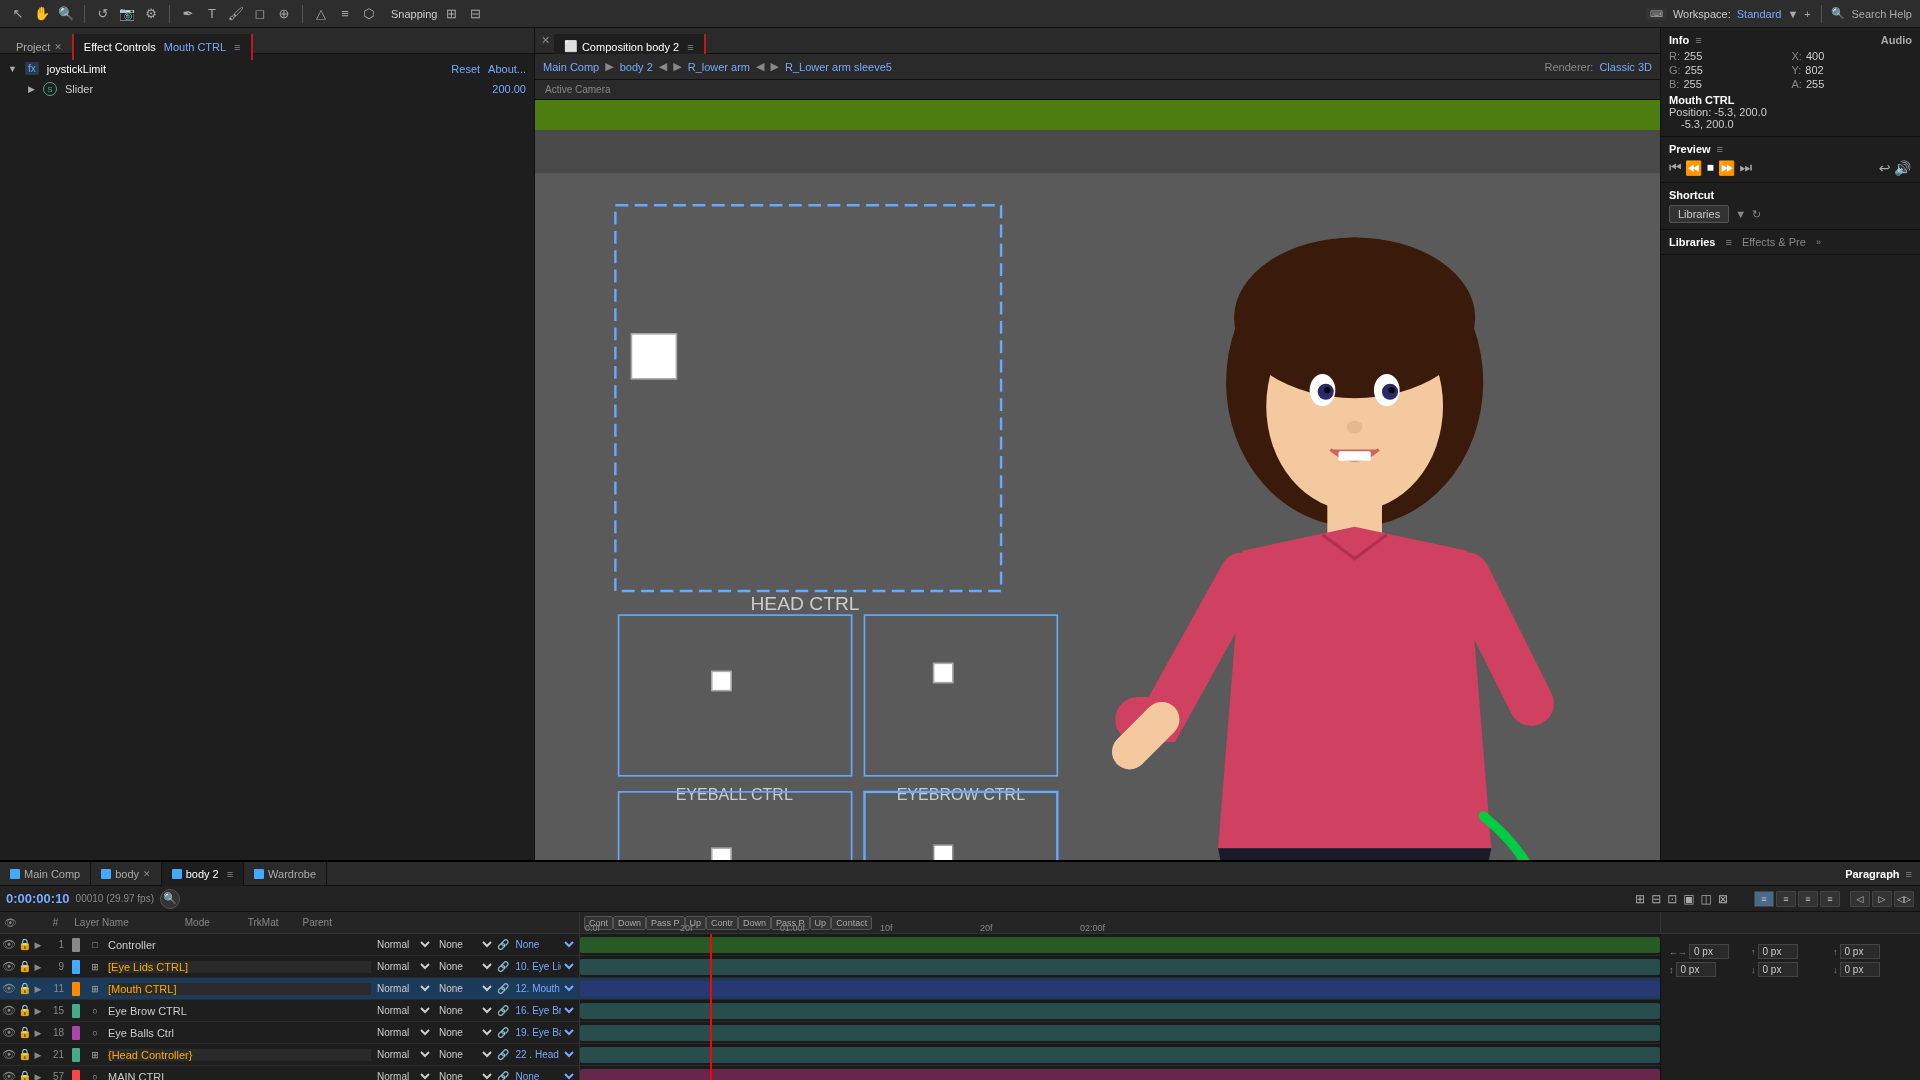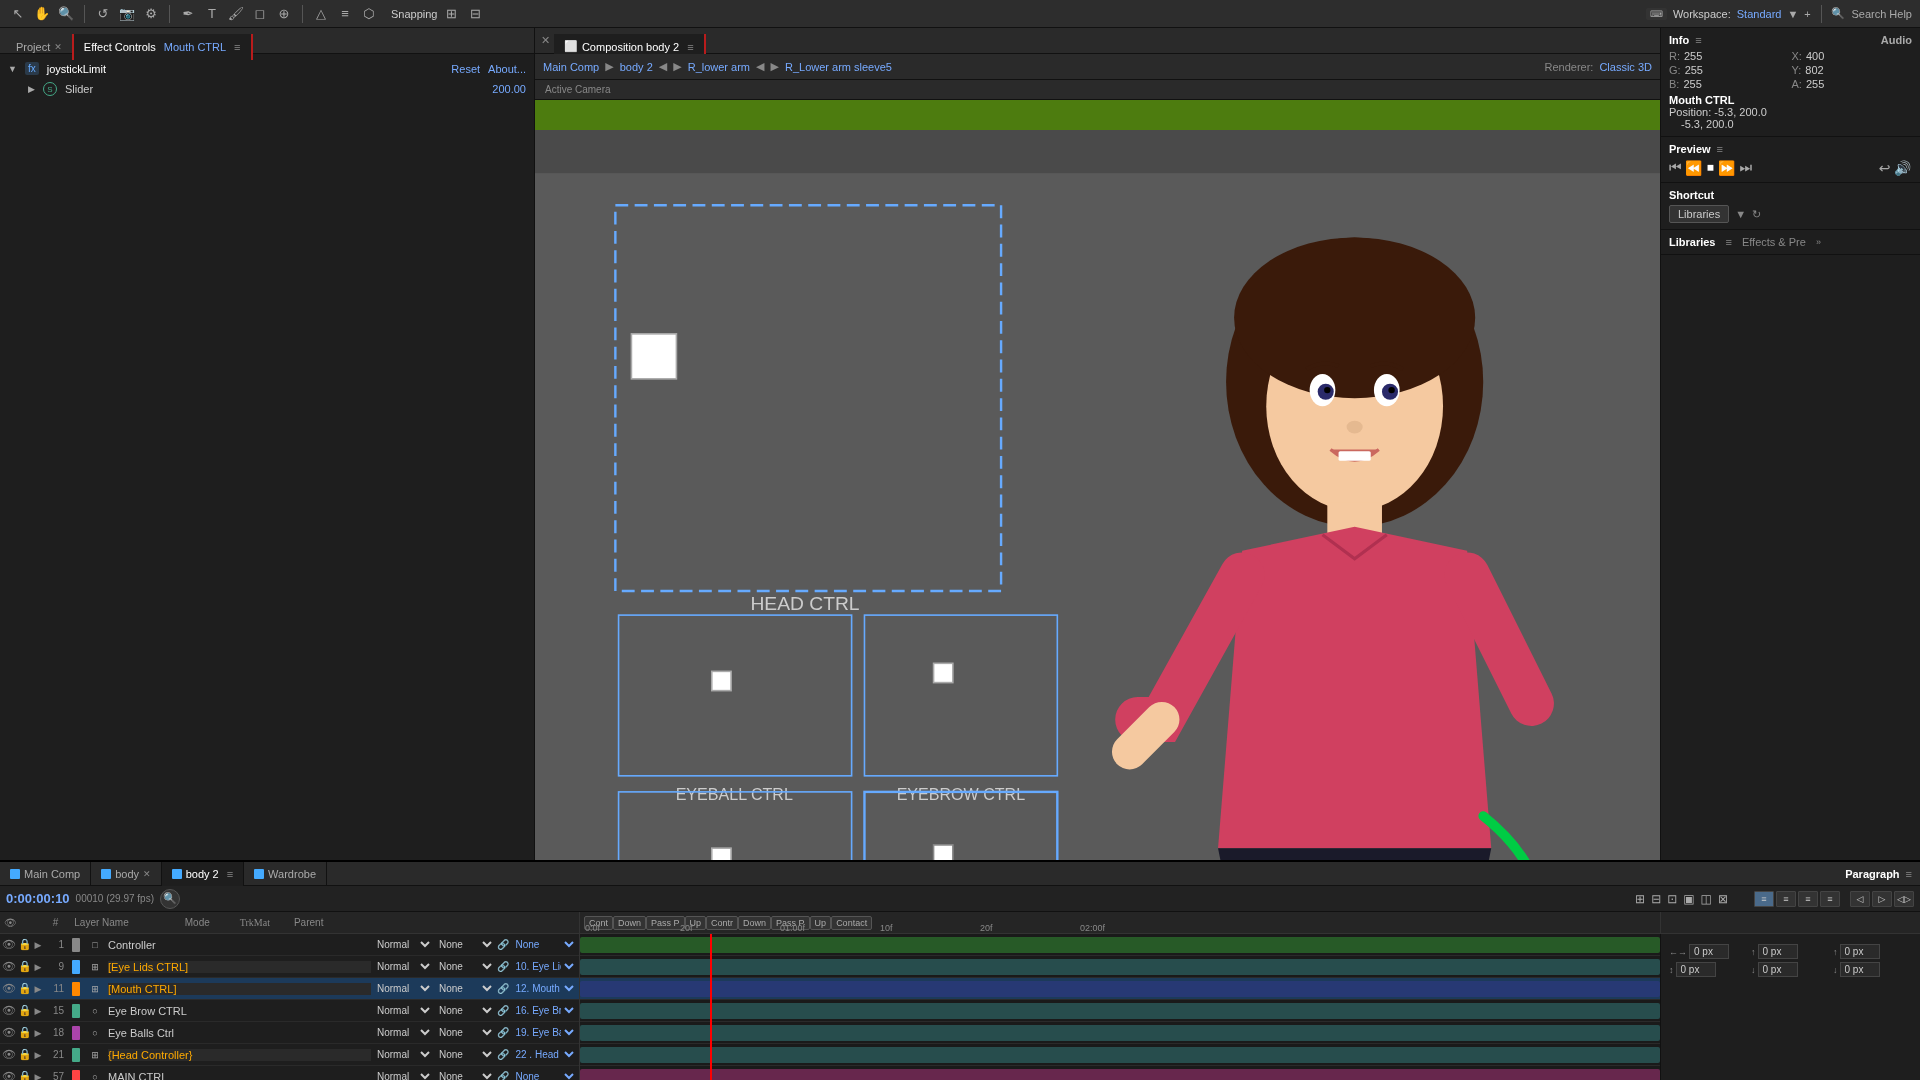--- a/index.html
+++ b/index.html
@@ -752,21 +752,21 @@
     </div>
   </div>
 
   <div style="display:flex;height:22px;background:#252525;border-bottom:1px solid #333;">
 
     <div style="width:580px;display:flex;align-items:center;padding:0 4px;gap:6px;font-size:10px;color:#888;border-right:1px solid #333;">
       <span>👁</span>
       <span style="margin-left:30px;">#</span>
       <span style="margin-left:10px;">Layer Name</span>
       <span style="margin-left:50px;">Mode</span>
-      <span style="margin-left:24px;font-family:Liberation Serif, serif;">TrkMat</span>
+      <span style="margin-left:32px;">TrkMat</span>
       <span style="margin-left:18px;">Parent</span>
     </div>
 
     <div style="flex:1;display:flex;align-items:center;padding:0 4px;font-size:10px;color:#888;gap:0;position:relative;">
 
       <div style="display:flex;gap:0;position:absolute;left:4px;">
         <div class="tl-label-btn">Cont</div>
         <div class="tl-label-btn">Down</div>
         <div class="tl-label-btn">Pass P</div>
         <div class="tl-label-btn">Up</div>

